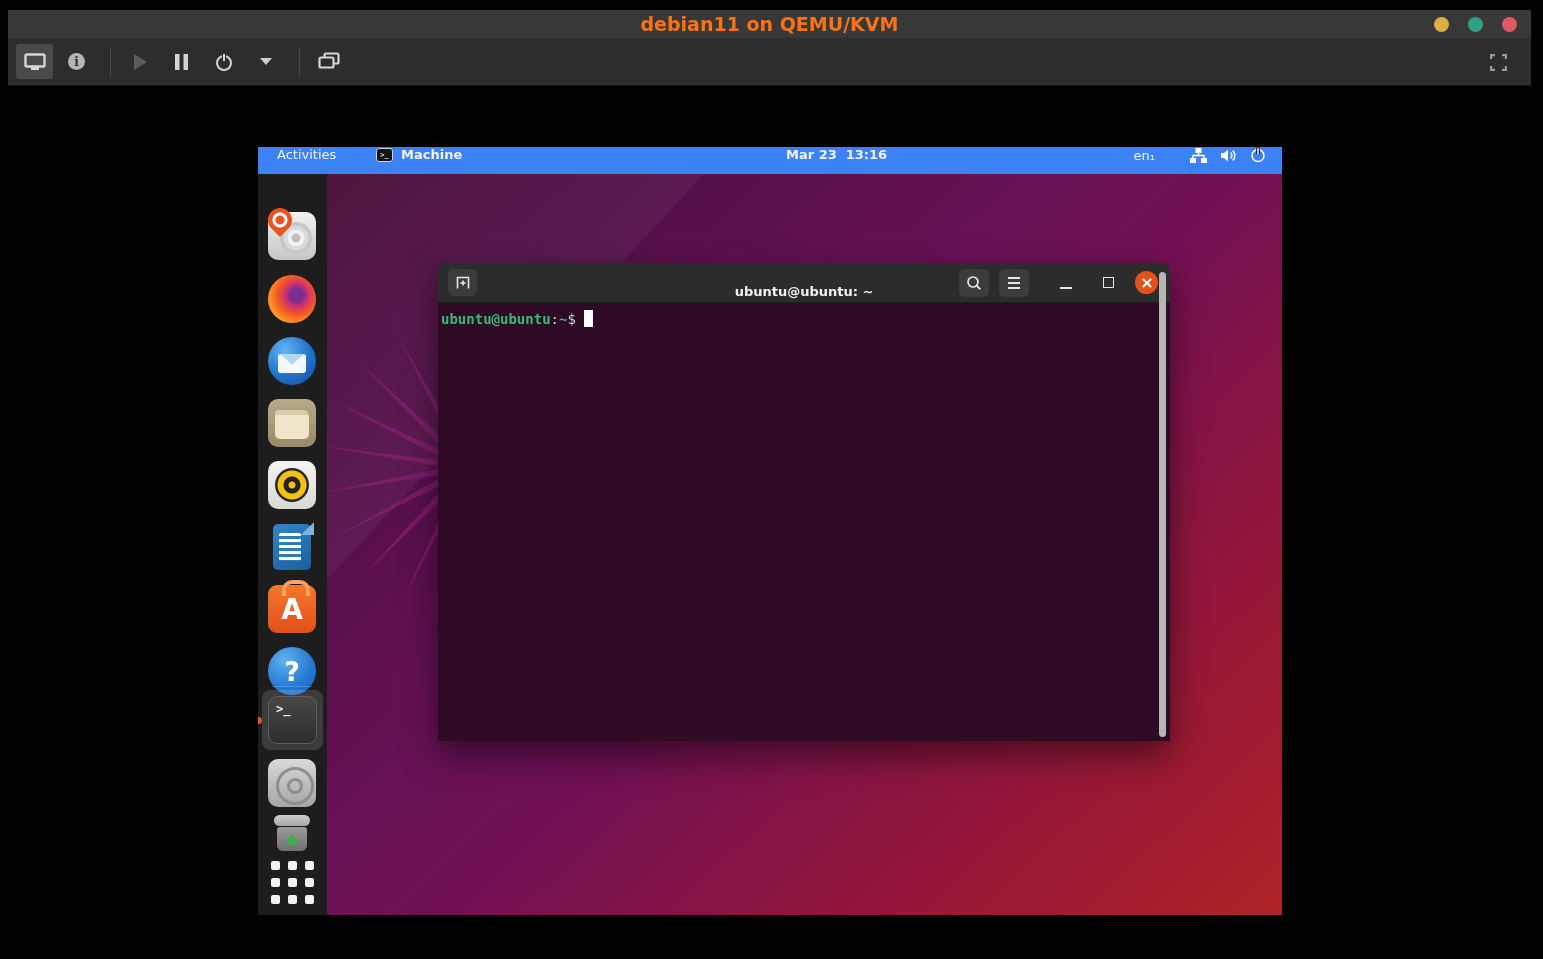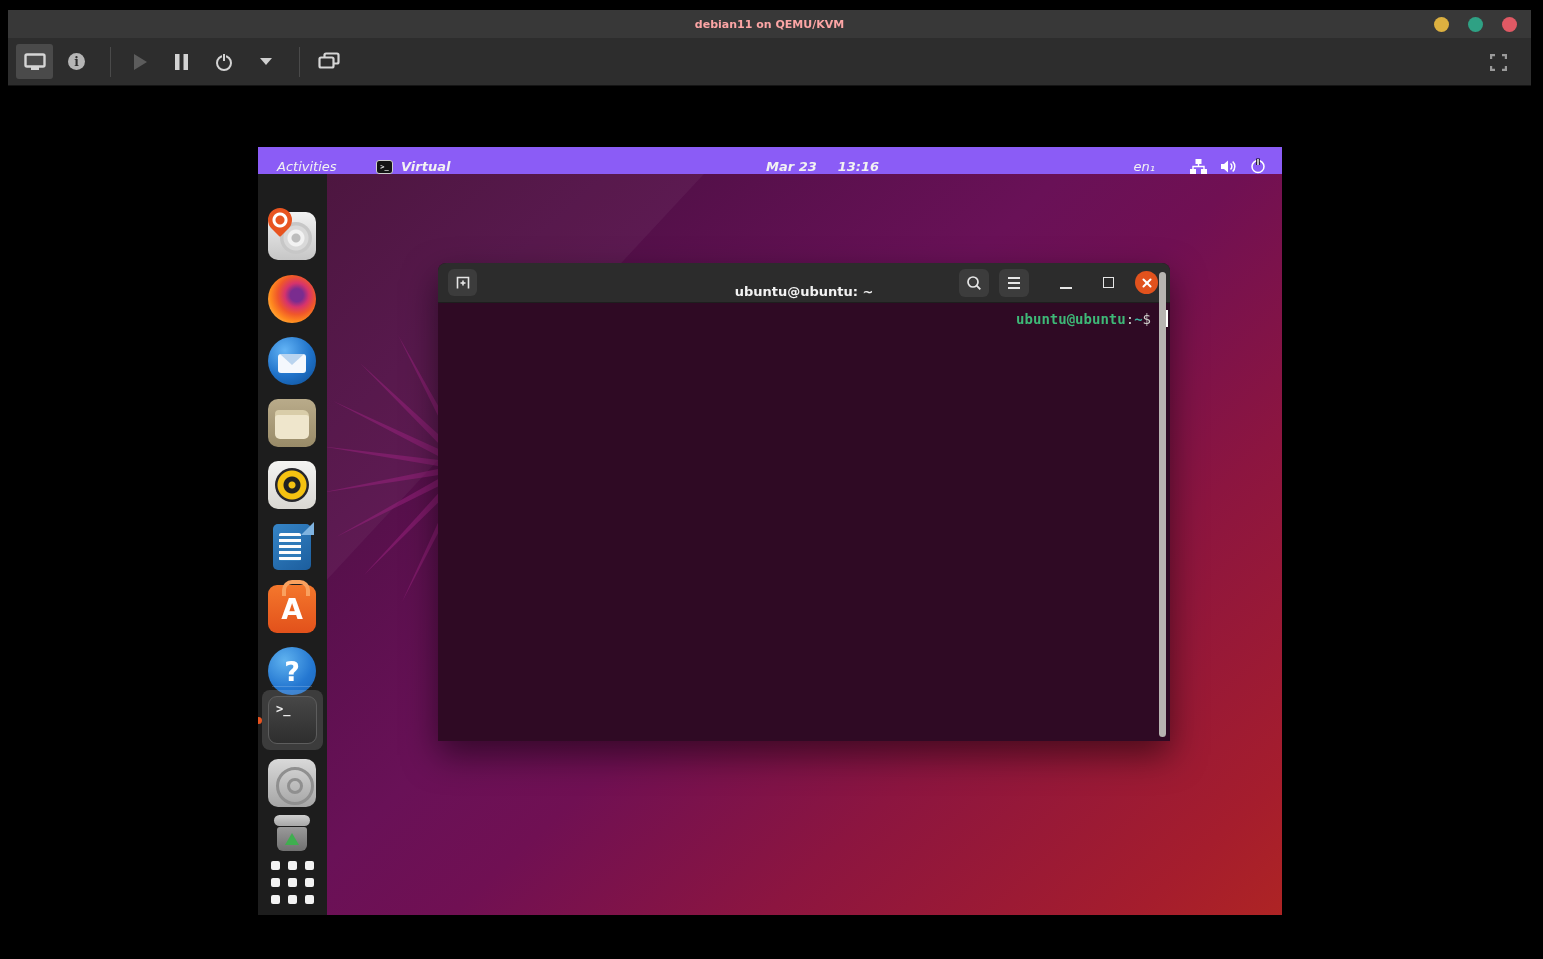--- a/index.html
+++ b/index.html
@@ -4,21 +4,21 @@
 <style>
   * { margin:0; padding:0; box-sizing:border-box; }
   html,body { width:1543px; height:959px; background:#000; overflow:hidden;
               font-family:"DejaVu Sans", sans-serif; }
   body { position:relative; }
 
   
   #vm-window { position:absolute; left:8px; top:10px; width:1523px; height:949px; }
   .vm-titlebar { height:28px; background:#383838; position:relative;
                  display:flex; align-items:center; justify-content:center; }
-  .vm-title { color:#fca5a5; font-size:11px; font-weight:bold; }
+  .vm-title { color:#f97316; font-size:19px; font-weight:bold; }
   .traffic-lights { position:absolute; right:14px; top:0; height:28px;
                     display:flex; align-items:center; gap:19px; }
   .tl { width:15px; height:15px; border-radius:50%; }
   .tl-yellow { background:#dcb040; }
   .tl-green  { background:#2fa184; }
   .tl-red    { background:#df5964; }
 
   .vm-menubar { height:27px; background:#262626; display:flex; align-items:center;
                 padding-left:18px; gap:26px; }
   .vm-menu-item { color:#e8e8e8; font-size:13px; cursor:default; }
@@ -44,30 +44,30 @@
   .wallpaper { position:absolute; inset:0;
     background:linear-gradient(137deg,#420b33 0%,#55104a 26%,#691157 45%,
                #701053 55%,#8c1540 72%,#a51d2d 92%,#ae2424 100%); }
   .wallpaper::before { content:""; position:absolute; inset:0;
     background:rgba(255,255,255,.045);
     clip-path:polygon(0 0,46% 0,0 66%); }
   .starburst { position:absolute; left:40px; top:150px; opacity:.5; }
 
   
   .g-topbar { position:absolute; left:0; top:0; width:1024px; height:27px;
-              background:#8b5cf6; color:#f2f2f2; font-size:13px;
-              display:flex; align-items:flex-end;font-style:italic; }
+              background:#3b82f6; color:#f2f2f2; font-size:13px;
+              display:flex; align-items:flex-start; }
   .g-activities { margin-left:19px; }
   .g-appmenu { position:absolute; left:118px; display:flex; align-items:center; gap:8px;
                font-weight:bold; }
   .g-term-mini { width:17px; height:14px; border:1px solid #cfcfcf; border-radius:3px;
                  background:#141414; color:#e8e8e8; font-size:7px;
                  font-family:"DejaVu Sans Mono", monospace;
                  display:flex; align-items:center; justify-content:center; }
-  .g-clock { position:absolute; left:508px; display:flex; gap:21px; font-weight:600; }
+  .g-clock { position:absolute; left:528px; display:flex; gap:9px; font-weight:600; }
   .g-status { position:absolute; right:16px; display:flex; align-items:center; gap:13px; }
   .g-kbd { margin-right:22px; font-size:13px; }
 
   
   .g-dock { position:absolute; left:0; top:27px; width:69px; height:741px;
             background:#1d1d1d; }
   .dock-item { position:absolute; left:10px; width:48px; height:48px; }
   .ico { position:absolute; inset:0; border-radius:10px; }
 
   .i-installer { background:linear-gradient(#f2f2f2,#c6c6c6); }
@@ -177,21 +177,21 @@
     border:1.5px solid #e6e6e6; }
   .tt-close { position:absolute; left:697px; top:8px; width:23px; height:23px;
     border-radius:50%; background:#e1521d; }
   .tt-close::before, .tt-close::after { content:""; position:absolute; left:5.5px;
     top:10.5px; width:12px; height:2px; background:#fff; border-radius:1px; }
   .tt-close::before { transform:rotate(45deg); }
   .tt-close::after  { transform:rotate(-45deg); }
 
   .term-body { position:absolute; left:0; top:41px; width:100%; bottom:14px;
     font-family:"DejaVu Sans Mono", monospace; font-size:14px; line-height:19px;
-    padding:6px 2px 10px 3px; white-space:pre;text-align:right; }
+    padding:6px 2px 10px 3px; white-space:pre; }
   .p-green { color:#3eb877; font-weight:bold; }
   .p-white { color:#d0cfcc; }
   .p-teal  { color:#3fb3a1; font-weight:bold; }
   .cursor  { display:inline-block; width:9px; height:17px; background:#fff;
     vertical-align:text-bottom; margin-left:8px; }
   .term-scrollbar { position:absolute; right:4px; top:9px; width:7px; bottom:4px;
     background:#b7b4b1; border-radius:4px; }
 
   svg { display:block; }
 </style>
@@ -287,21 +287,21 @@
         <polygon points="66,278 147,189 152,194"></polygon>
         <polygon points="104,305 154,195 160,198"></polygon>
       </g>
     </svg>
   </div>
 
   <div class="g-topbar">
     <span class="g-activities">Activities</span>
     <span class="g-appmenu">
       <span class="g-term-mini">&gt;_</span>
-      <span>Virtual</span>
+      <span>Machine</span>
     </span>
     <span class="g-clock">
       <span>Mar 23</span>
       <span>13:16</span>
     </span>
     <span class="g-status">
       <span class="g-kbd">en₁</span>
       <span>
         <svg width="17" height="15" viewBox="0 0 17 15">
           <rect x="5.5" y="0" width="6" height="5" fill="#fff"></rect>

